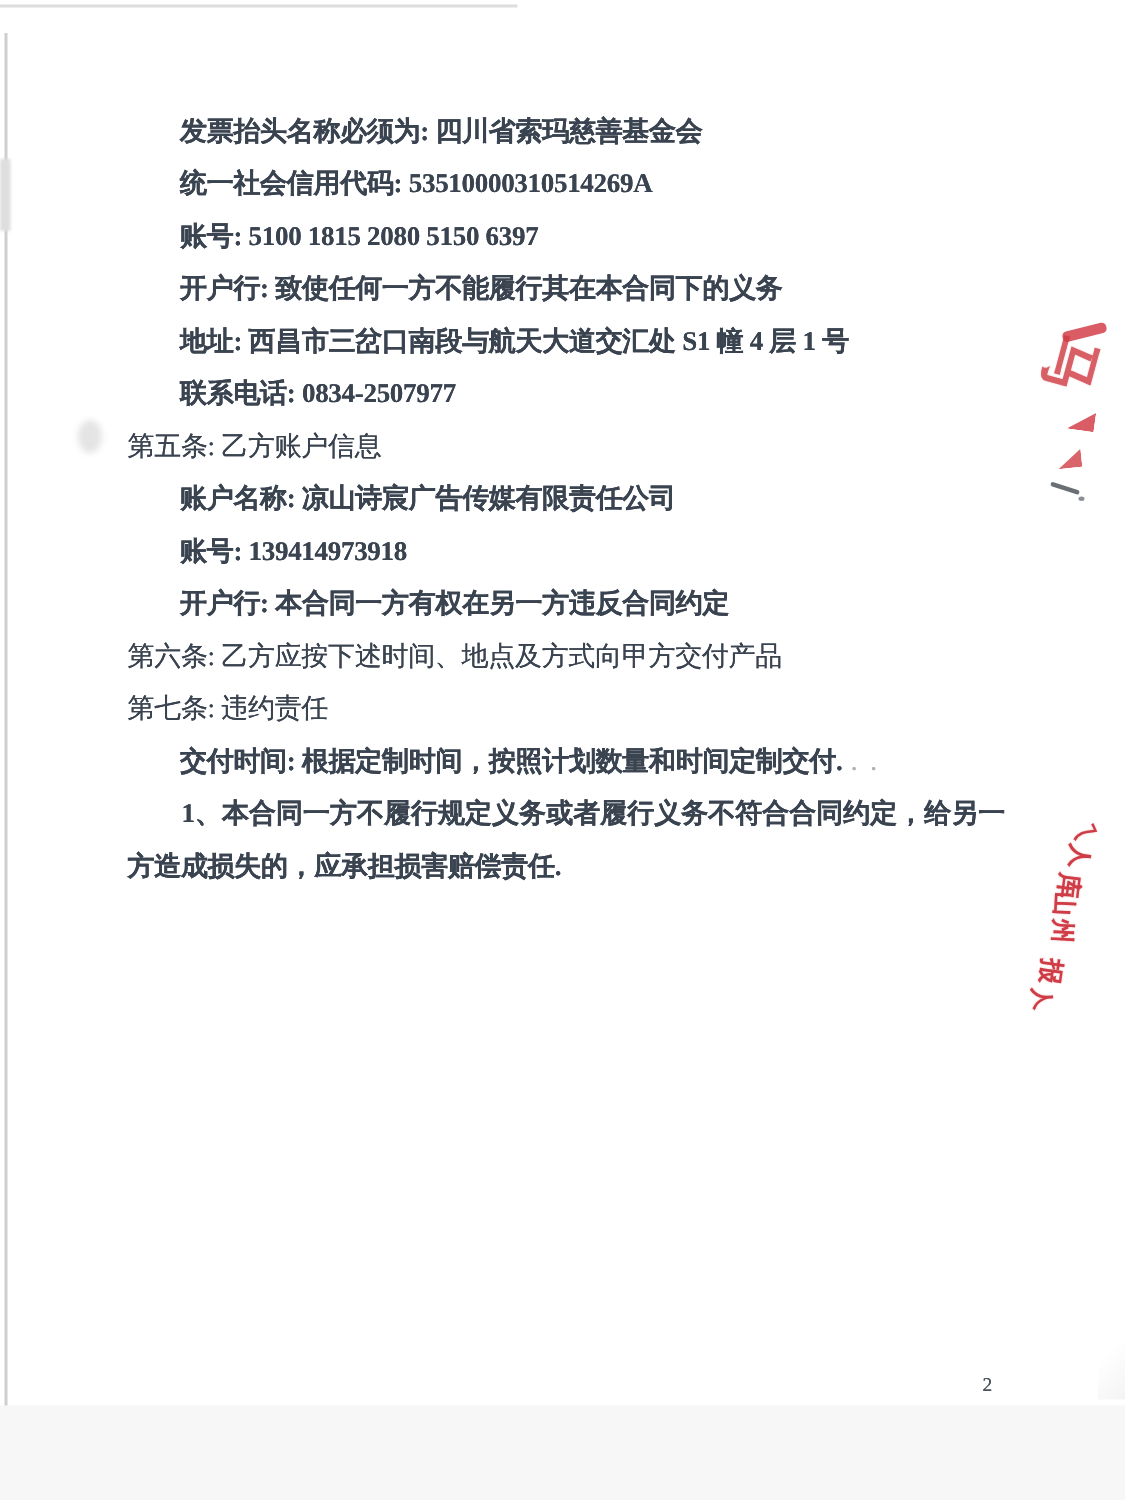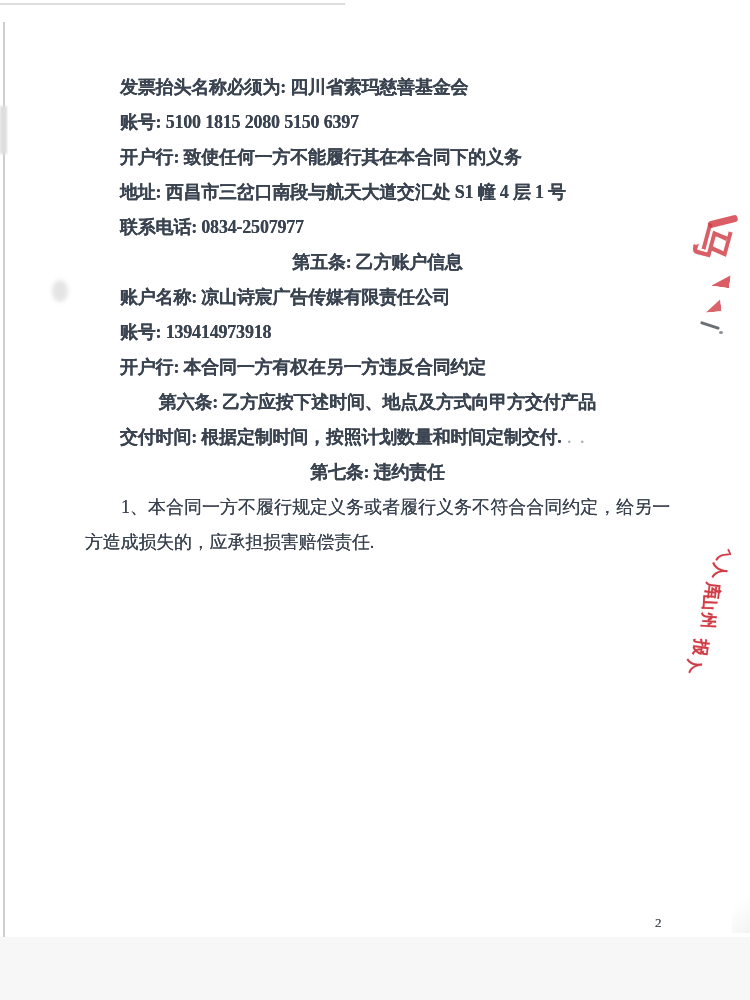--- a/index.html
+++ b/index.html
@@ -46,24 +46,24 @@
   
   .content {
     position: absolute; left: 85px; top: 70px; width: 585px;
     color: #3a4350;
     font-size: 18px; line-height: 35px;
     letter-spacing: -0.2px;
     text-shadow: 0 0 .4px #3a4350;
   }
   .line { height: 35px; white-space: nowrap; }
   .label { margin-left: 35px; font-weight: bold; }
-  .heading { font-weight: bold; text-align: center; }
+  .heading { font-weight: normal; }
   .para {
     margin: 0; text-indent: 2em; text-align: justify;
-    font-weight: normal;
+    font-weight: bold;
   }
   .artifact-dots { opacity: .4; font-size: 14px; letter-spacing: 3px; margin-left: 6px; }
 
   .page-number {
     position: absolute; left: 655px; top: 915px;
     font-size: 13px; color: #4a525c; text-shadow: 0 0 .4px #4a525c;
   }
 
   
   .seal-upper { position: absolute; left: 692px; top: 212px; width: 54px; height: 128px; }
@@ -113,34 +113,35 @@
 
   <div class="scan-top-line"></div>
   <div class="scan-left-line"></div>
   <div class="scan-left-smudge"></div>
   <div class="scan-mid-smudge"></div>
   <div class="scan-bottom-shadow"></div>
   <div class="scan-corner-shade"></div>
 
   <main class="content">
     <div class="line label">发票抬头名称必须为: 四川省索玛慈善基金会</div>
+    <div class="line label">统一社会信用代码: 53510000310514269A</div>
     <div class="line label">账号: 5100 1815 2080 5150 6397</div>
     <div class="line label">开户行: 致使任何一方不能履行其在本合同下的义务</div>
     <div class="line label">地址: 西昌市三岔口南段与航天大道交汇处 S1 幢 4 层 1 号</div>
     <div class="line label">联系电话: 0834-2507977</div>
 
     <div class="line heading">第五条: 乙方账户信息</div>
     <div class="line label">账户名称: 凉山诗宸广告传媒有限责任公司</div>
     <div class="line label">账号: 139414973918</div>
     <div class="line label">开户行: 本合同一方有权在另一方违反合同约定</div>
 
     <div class="line heading">第六条: 乙方应按下述时间、地点及方式向甲方交付产品</div>
+    <div class="line heading">第七条: 违约责任</div>
+
     <div class="line label"><span>交付时间: 根据定制时间，按照计划数量和时间定制交付.</span><span class="artifact-dots">. .</span></div>
-
-    <div class="line heading">第七条: 违约责任</div>
     <p class="para">1、本合同一方不履行规定义务或者履行义务不符合合同约定，给另一方造成损失的，应承担损害赔偿责任.</p>
   </main>
 
   <div class="seal-upper">
     <div class="seal-bar"></div>
     <span class="seal-red seal-glyph-big">马</span>
     <div class="seal-tri-1"></div>
     <div class="seal-tri-2"></div>
     <div class="seal-dark-dash"></div>
     <div class="seal-dark-dot"></div>

